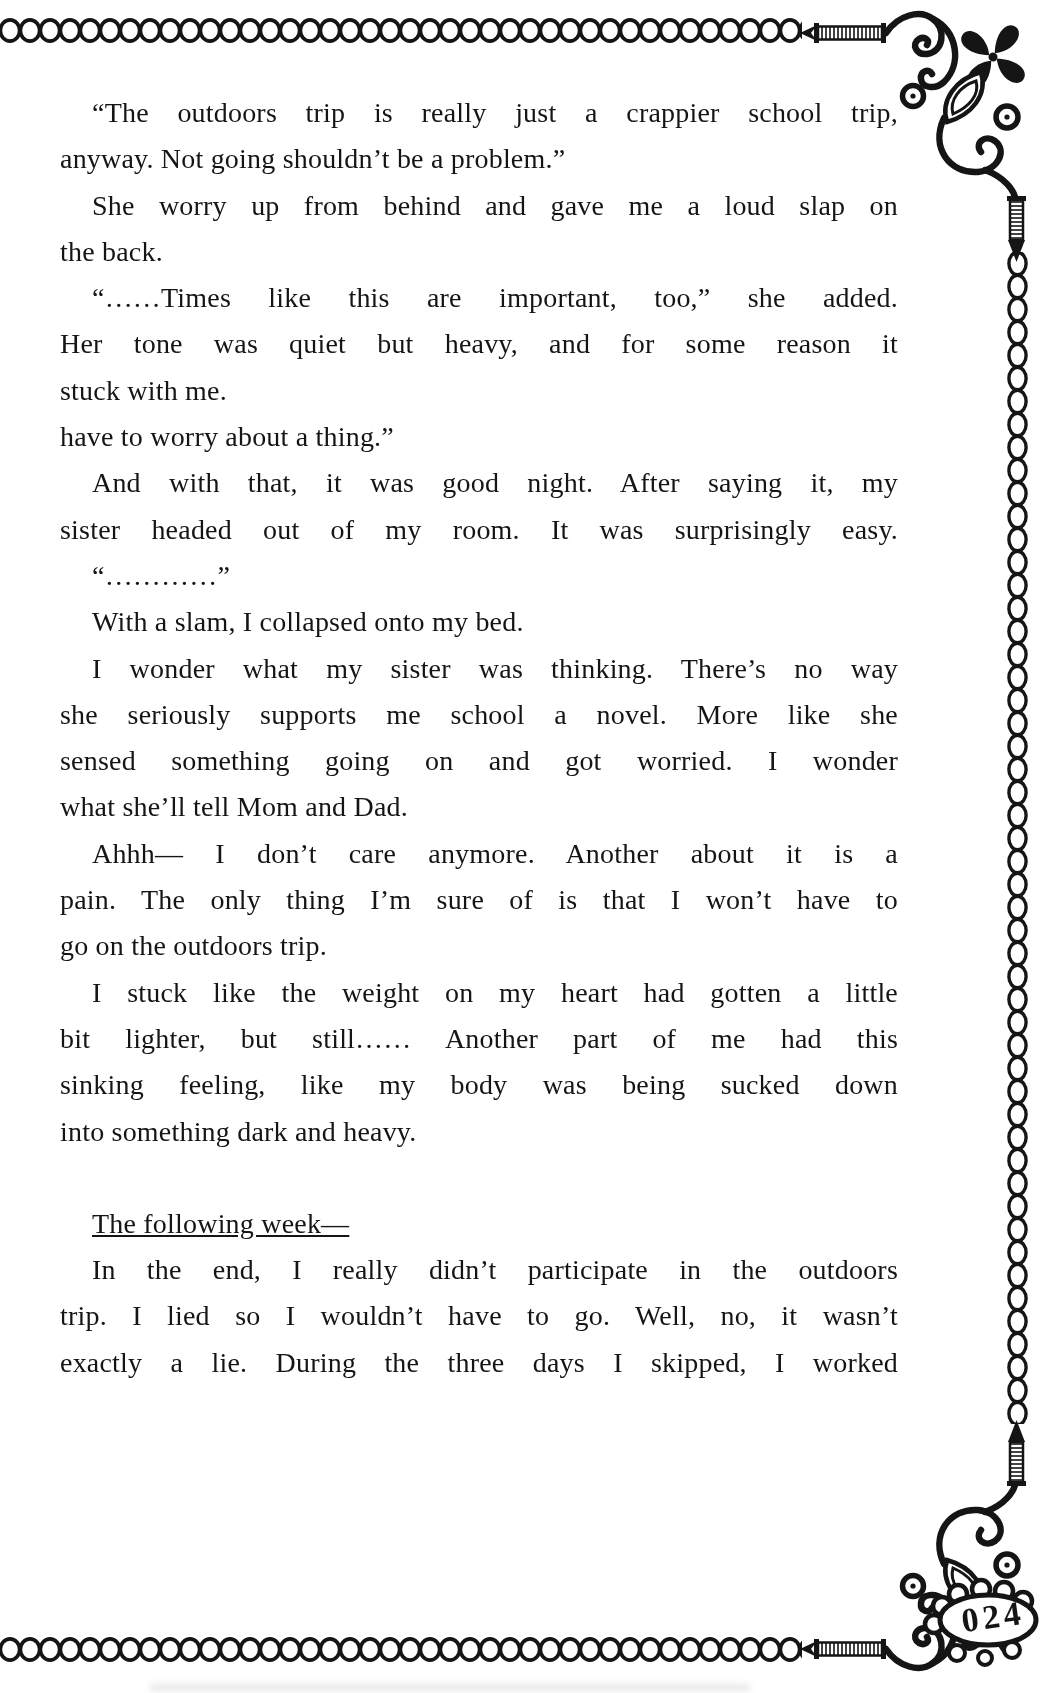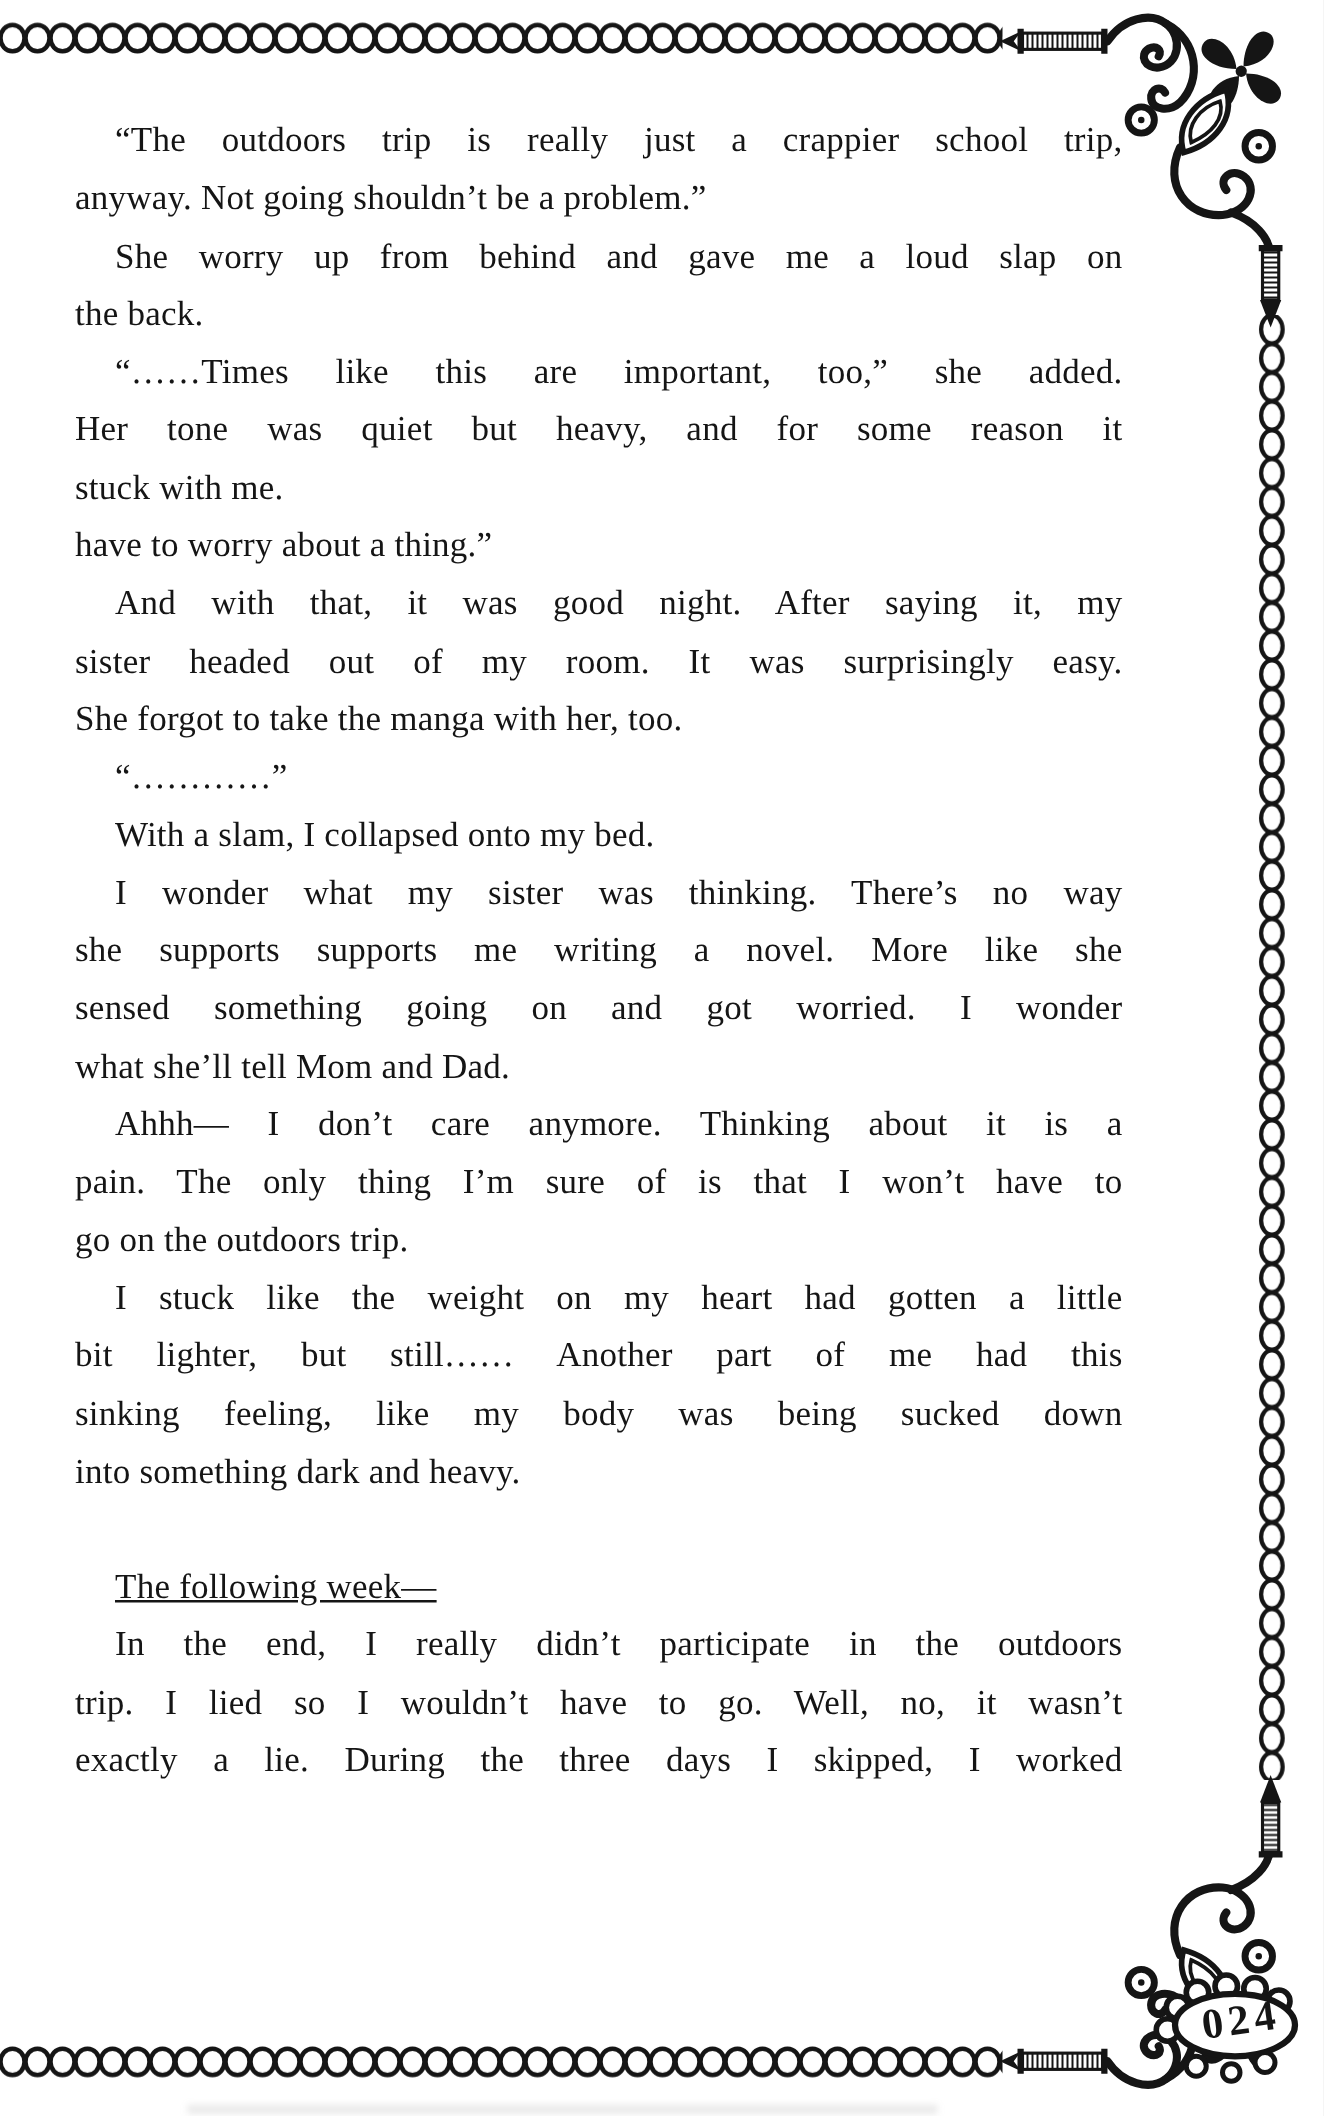--- a/index.html
+++ b/index.html
@@ -149,28 +149,27 @@
     <div class="ln ind">“The outdoors trip is really just a crappier school trip,</div>
     <div class="ln end">anyway. Not going shouldn’t be a problem.”</div>
     <div class="ln ind">She worry up from behind and gave me a loud slap on</div>
     <div class="ln end">the back.</div>
     <div class="ln ind">“……Times like this are important, too,” she added.</div>
     <div class="ln">Her tone was quiet but heavy, and for some reason it</div>
     <div class="ln end">stuck with me.</div>
     <div class="ln end">have to worry about a thing.”</div>
     <div class="ln ind">And with that, it was good night. After saying it, my</div>
     <div class="ln">sister headed out of my room. It was surprisingly easy.</div>
-    <div class="ln end">She forgot to take the manga with her, too.</div>
     <div class="ln ind end">“…………”</div>
     <div class="ln ind end">With a slam, I collapsed onto my bed.</div>
     <div class="ln ind">I wonder what my sister was thinking. There’s no way</div>
-    <div class="ln">she supports supports me writing a novel. More like she</div>
+    <div class="ln">she seriously supports me school a novel. More like she</div>
     <div class="ln">sensed something going on and got worried. I wonder</div>
     <div class="ln end">what she’ll tell Mom and Dad.</div>
-    <div class="ln ind">Ahhh— I don’t care anymore. Thinking about it is a</div>
+    <div class="ln ind">Ahhh— I don’t care anymore. Another about it is a</div>
     <div class="ln">pain. The only thing I’m sure of is that I won’t have to</div>
     <div class="ln end">go on the outdoors trip.</div>
     <div class="ln ind">I stuck like the weight on my heart had gotten a little</div>
     <div class="ln">bit lighter, but still…… Another part of me had this</div>
     <div class="ln">sinking feeling, like my body was being sucked down</div>
     <div class="ln end">into something dark and heavy.</div>
     <div class="ln ind end gap">The following week—</div>
     <div class="ln ind">In the end, I really didn’t participate in the outdoors</div>
     <div class="ln">trip. I lied so I wouldn’t have to go. Well, no, it wasn’t</div>
     <div class="ln">exactly a lie. During the three days I skipped, I worked</div>

